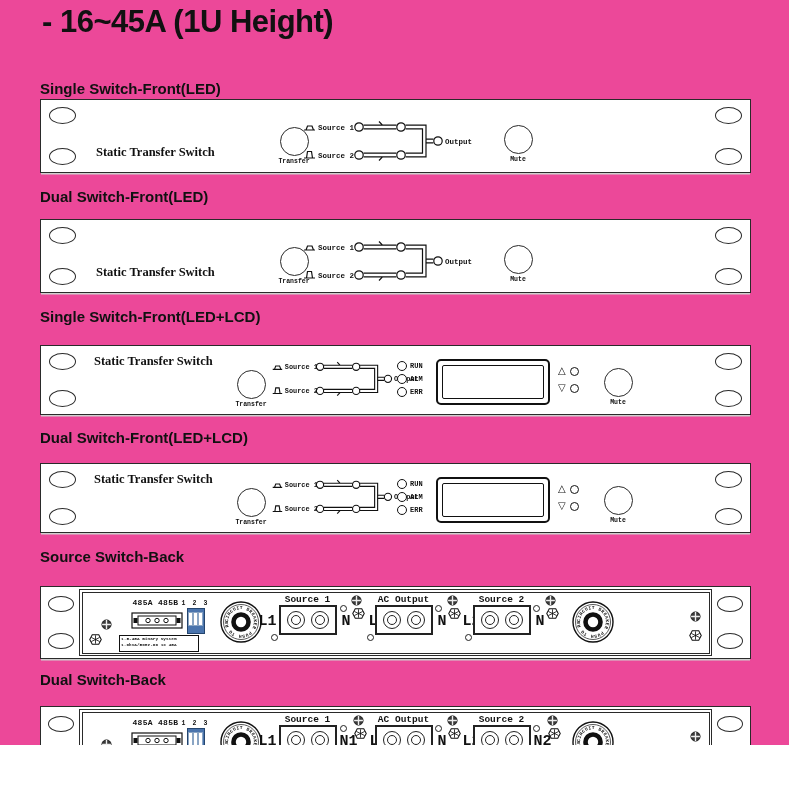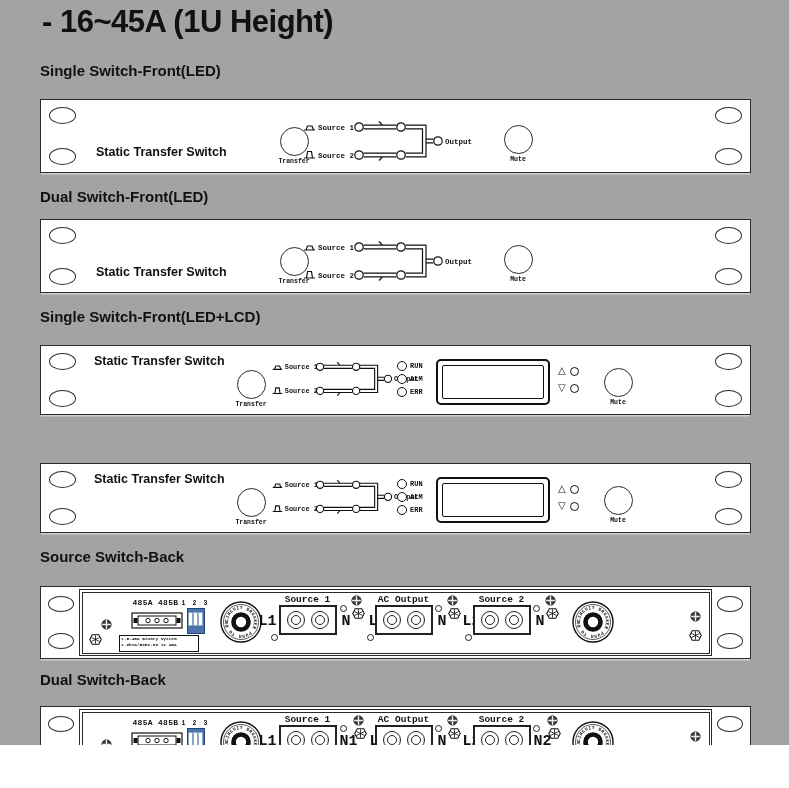--- a/index.html
+++ b/index.html
@@ -1,29 +1,29 @@
 <!DOCTYPE html>
 <html><head>
 <meta charset="utf-8">
 <style>
   html,body{margin:0;padding:0;background:#fff}
-  .canvas{position:relative;width:789px;height:745px;background:#a3a3a3;overflow:hidden;
+  .canvas{position:relative;width:789px;height:745px;background:#ec4899;overflow:hidden;
           font-family:"Liberation Sans",sans-serif;color:#111}
   .page-title{position:absolute;left:42px;top:4px;font-size:31px;font-weight:700;letter-spacing:-0.5px;white-space:nowrap}
   .sec-h{position:absolute;left:40px;font-size:15px;font-weight:700;white-space:nowrap}
   .panel{position:absolute;left:40px;width:709px;background:#fff;border:1.6px solid #2a2a2a;
          box-shadow:0 2.5px 0 -1px #cfcfcf}
   .front-led{height:72px}
   .front-lcd{height:68px}
   .back{height:71px}
   .oval{position:absolute;width:25px;height:15px;border:1.5px solid #2a2a2a;border-radius:50%}
   .ov-tl{left:8px;top:7px}.ov-bl{left:8px;bottom:7px}.ov-tr{right:8px;top:7px}.ov-br{right:8px;bottom:7px}
   .bk-oval{width:24px;height:14px}
   .bov-tl{left:7px;top:9px}.bov-bl{left:7px;bottom:9px}.bov-tr{right:7px;top:9px}.bov-br{right:7px;bottom:9px}
-  .devname{position:absolute;font-family:Liberation Sans, sans-serif;font-weight:700;font-size:12.5px;
+  .devname{position:absolute;font-family:Liberation Serif, serif;font-weight:700;font-size:12.5px;
            letter-spacing:0;white-space:nowrap}
   .btn{position:absolute;width:56px;text-align:center}
   .btn .bc{width:27px;height:27px;border:1.6px solid #2a2a2a;border-radius:50%;margin:0 auto;background:#fff}
   .btn .bl{font-family:"Liberation Mono",monospace;font-weight:700;font-size:6.5px;margin-top:2px;white-space:nowrap}
   .diag{position:absolute}
   .diag text{font-family:"Liberation Mono",monospace;font-weight:700;fill:#111}
   .ledcol{position:absolute}
   .ledrow{display:flex;align-items:center;gap:3px;height:13px}
   .ledc{width:8px;height:8px;border:1.3px solid #111;border-radius:50%;background:#fff;flex:0 0 auto}
   .ledt{font-family:"Liberation Mono",monospace;font-weight:700;font-size:7px}
@@ -66,23 +66,24 @@
 
 <svg width="0" height="0" style="position:absolute" aria-hidden="true">
   <defs>
       <path id="brkpath" d="M -13,0 A 13,13 0 0 1 13,0 A 13,13 0 0 1 -13,0"></path>
     </defs>
 </svg>
 
 <div class="canvas">
   <div class="page-title">- 16~45A (1U Height)</div>
 
-  <div class="sec-h" style="top:62px">Single Switch-Front(LED)</div>
+  <div class="sec-h" style="top:80px">Single Switch-Front(LED)</div>
   <div class="sec-h" style="top:308px">Single Switch-Front(LED+LCD)</div>
   <div class="sec-h" style="top:188px">Dual Switch-Front(LED)</div>
+  <div class="sec-h" style="top:429px">Dual Switch-Front(LED+LCD)</div>
   <div class="sec-h" style="top:548px">Source Switch-Back</div>
   <div class="sec-h" style="top:671px">Dual Switch-Back</div>
 
   <div class="panel front-led" style="top:99px">
     <div class="oval ov-tl"></div>
     <div class="oval ov-bl"></div>
     <div class="oval ov-tr"></div>
     <div class="oval ov-br"></div>
     <div class="devname" style="left:55px;top:45px">Static Transfer Switch</div>
     <div class="btn" style="left:225px;top:27px">

